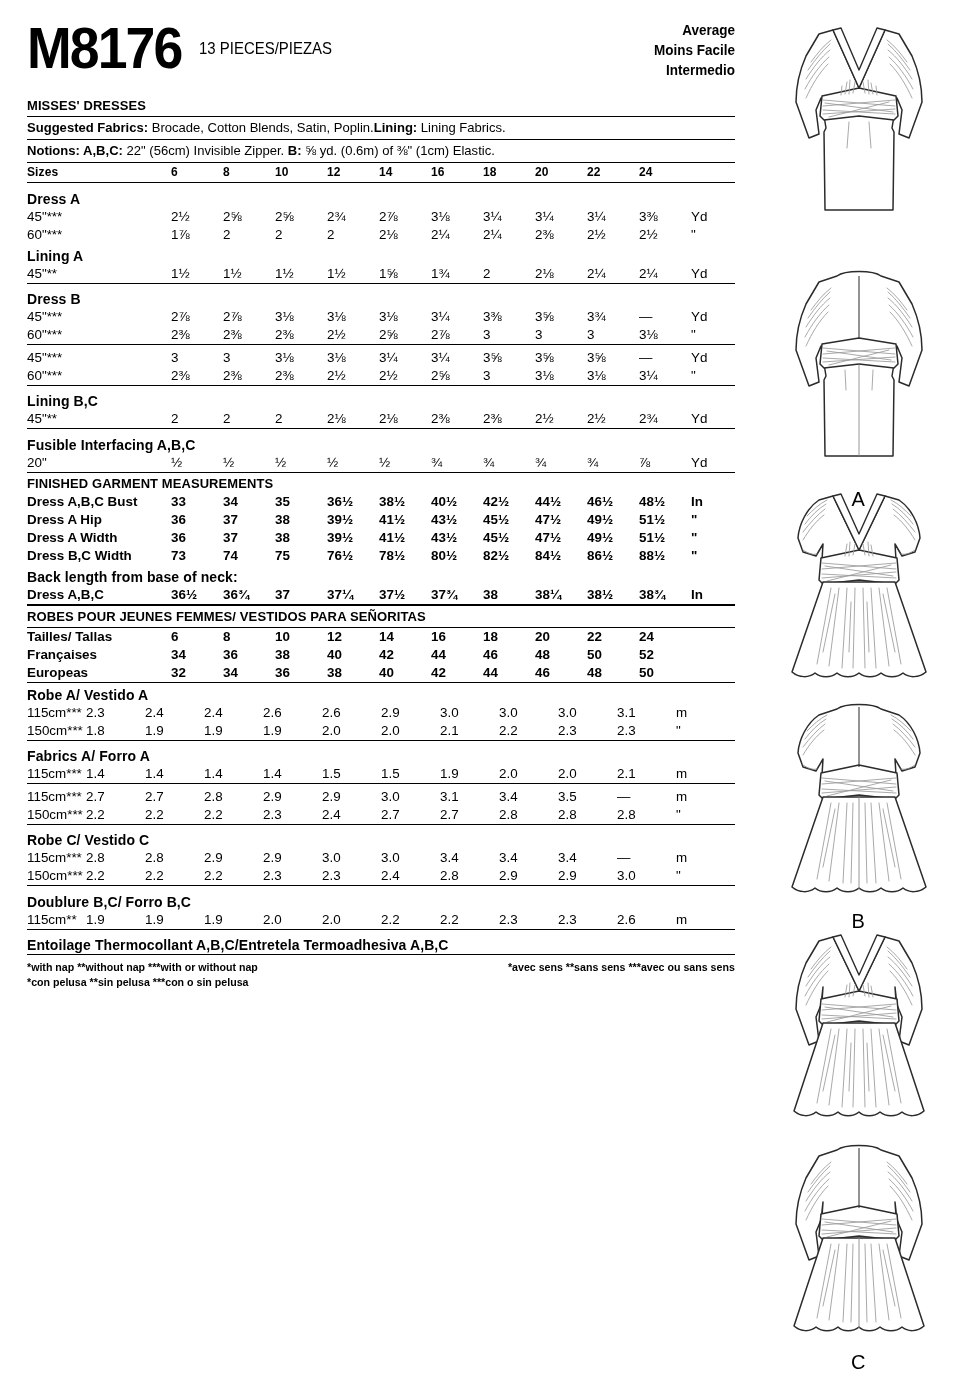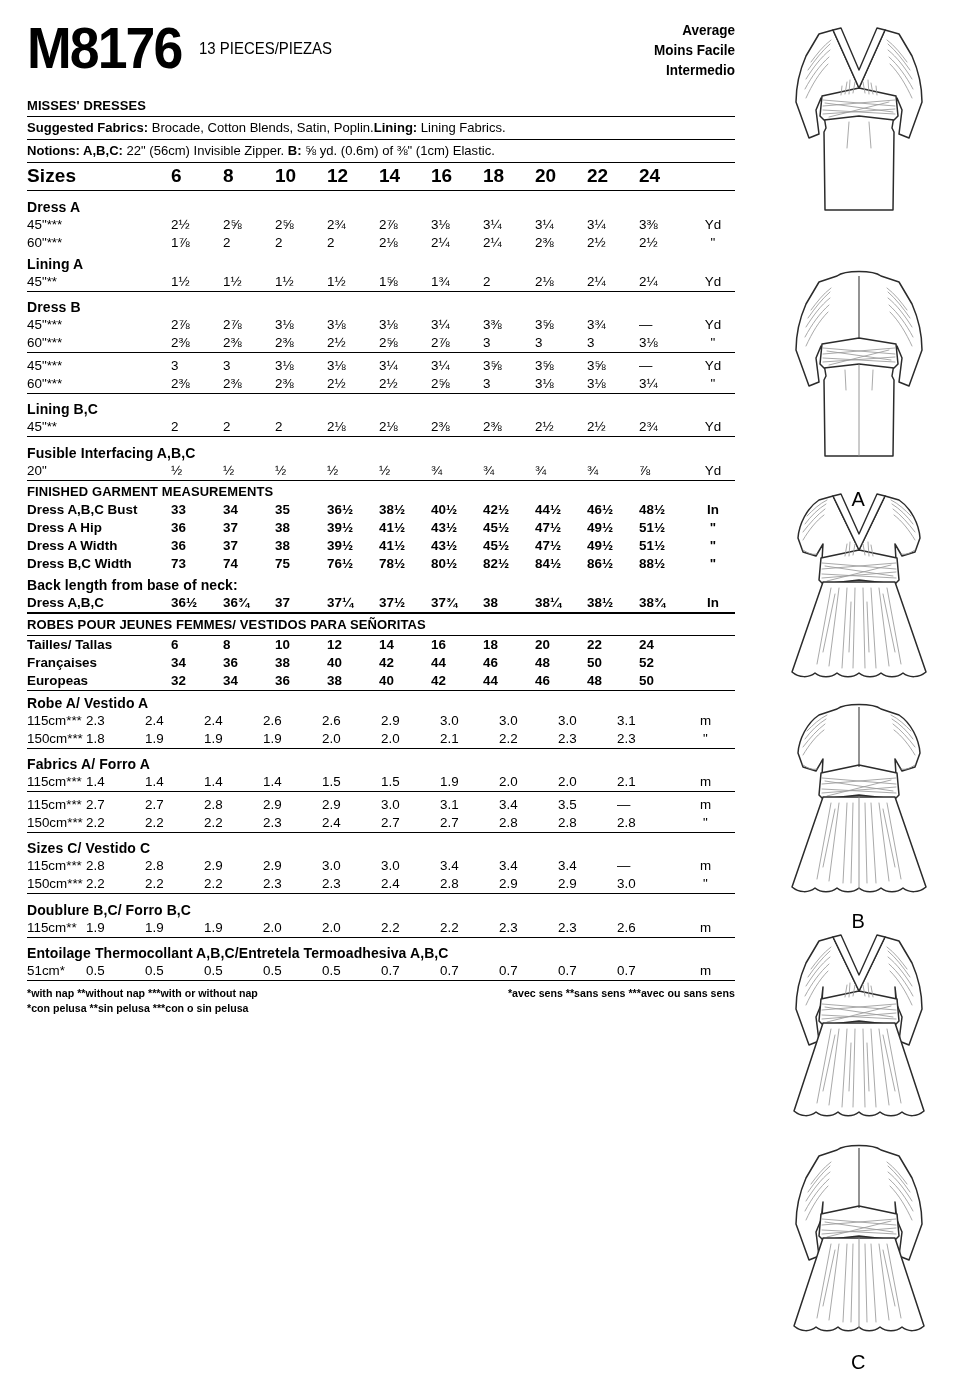--- a/index.html
+++ b/index.html
@@ -52,23 +52,23 @@
     font-size: 13.6px; padding: 3px 0 4px 0; white-space: nowrap;
     transform: scaleX(0.96); transform-origin: left center;
   }
   .info-line b { font-weight: 700; }
 
   
   table.t { width: 100%; border-collapse: collapse; table-layout: fixed; }
   table.t td { padding: 0; vertical-align: baseline; }
   .c-label { width: 144px; }
   .c-sz    { width: 52px; text-align: left; }
-  .c-unit  { width: 44px; text-align: center; }
-
-  tr.row-hdr td { font-size: 19px; font-weight: 700; padding: 2px 0 3px 0; }
+  .c-unit  { width: 44px; text-align: left; }
+
+  tr.row-hdr td { font-size: 12px; font-weight: 700; padding: 2px 0 3px 0; }
   tr.row-hdr td.c-label { letter-spacing: 0.1px; }
   tr.row-sec td {
     font-size: 14px; font-weight: 700; padding: 4px 0 1px 0;
     letter-spacing: 0.1px;
   }
   tr.row-num td { font-size: 13.4px; font-weight: 400; padding: 1px 0 2px 0; }
   tr.row-num td.c-label { font-weight: 400; }
   tr.row-numb td { font-size: 13.4px; font-weight: 700; padding: 1px 0 2px 0; }
 
   
@@ -517,21 +517,21 @@
             <td class="c-sz">2.7</td>
             <td class="c-sz">2.8</td>
             <td class="c-sz">2.8</td>
             <td class="c-sz">2.8</td>
             <td class="c-unit">"</td>
           </tr>
           <tr>
             <td colspan="12" style="padding: 0px; border-top: 1.6px solid rgb(0, 0, 0); height: 4px;"></td>
           </tr>
           <tr class="row-sec">
-            <td colspan="12">Sizes C/ Vestido C</td>
+            <td colspan="12">Robe C/ Vestido C</td>
           </tr>
           <tr class="row-num">
             <td class="c-label">115cm***</td>
             <td class="c-sz">2.8</td>
             <td class="c-sz">2.8</td>
             <td class="c-sz">2.9</td>
             <td class="c-sz">2.9</td>
             <td class="c-sz">3.0</td>
             <td class="c-sz">3.0</td>
             <td class="c-sz">3.4</td>
@@ -573,34 +573,20 @@
             <td class="c-sz">2.3</td>
             <td class="c-sz">2.6</td>
             <td class="c-unit">m</td>
           </tr>
           <tr>
             <td colspan="12" style="padding: 0px; border-top: 1.6px solid rgb(0, 0, 0); height: 4px;"></td>
           </tr>
           <tr class="row-sec">
             <td colspan="12">Entoilage Thermocollant A,B,C/Entretela Termoadhesiva A,B,C</td>
           </tr>
-          <tr class="row-num">
-            <td class="c-label">51cm*</td>
-            <td class="c-sz">0.5</td>
-            <td class="c-sz">0.5</td>
-            <td class="c-sz">0.5</td>
-            <td class="c-sz">0.5</td>
-            <td class="c-sz">0.5</td>
-            <td class="c-sz">0.7</td>
-            <td class="c-sz">0.7</td>
-            <td class="c-sz">0.7</td>
-            <td class="c-sz">0.7</td>
-            <td class="c-sz">0.7</td>
-            <td class="c-unit">m</td>
-          </tr>
         </tbody>
     </table>
 
     <div class="rule"></div>
     <div class="foot-wrap" style="height:34px">
       <div class="foot-left">
         <div>*with nap   **without nap   ***with or without nap</div>
         <div>*con pelusa   **sin pelusa   ***con o sin pelusa</div>
       </div>
       <div class="foot-right">

